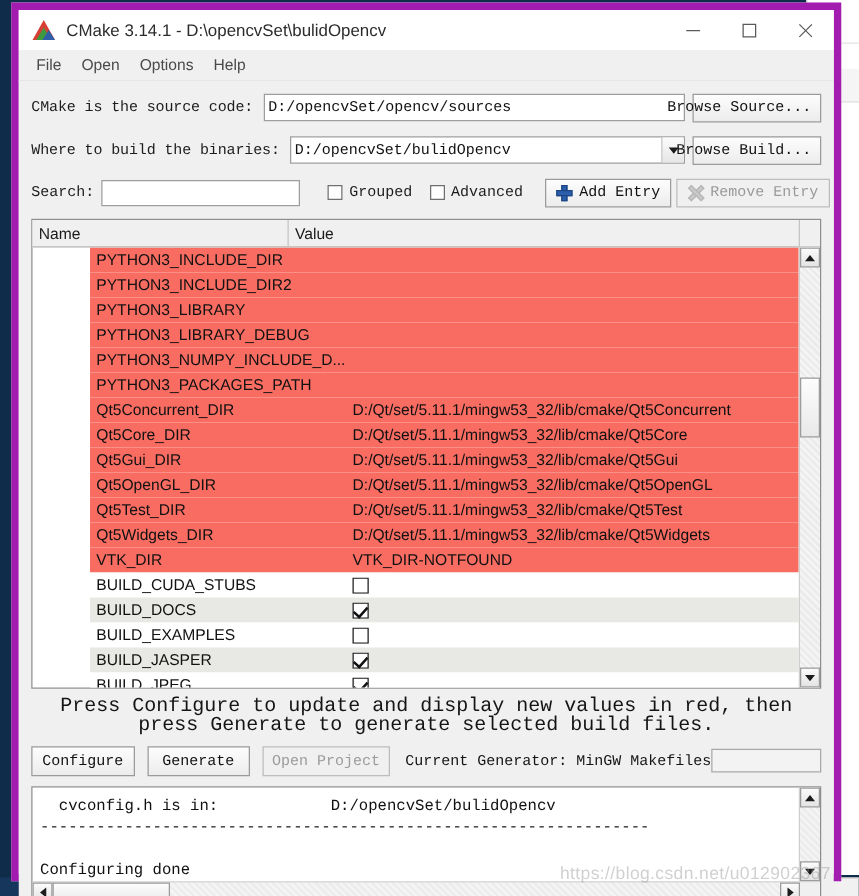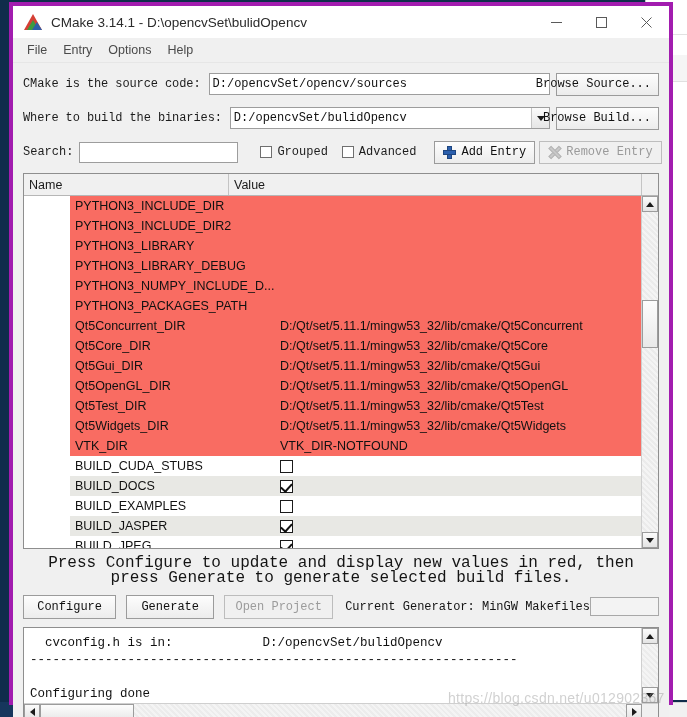--- a/index.html
+++ b/index.html
@@ -75,21 +75,21 @@
   }
 
   
   #cmake-window {
     position: absolute;
     left: 9px;
     top: 2px;
     width: 664px;
     height: 703px;
     background: #f0f0f0;
-    border: 4px solid #a21caf;
+    border: 6px solid #a21caf;
     box-sizing: border-box;
     display: flex;
     flex-direction: column;
   }
 
   
   .titlebar {
     height: 32px;
     background: #ffffff;
     display: flex;
@@ -482,21 +482,21 @@
   
   .action-row {
     display: flex;
     align-items: center;
     margin-top: 8px;
     height: 25px;
   }
   .btn-action {
     height: 24px;
     min-width: 82px;
-    padding: 0 22px;
+    padding: 0 10px;
     border: 1px solid #9b9b9b;
     background: linear-gradient(#fdfdfd,#ececec);
     font-family: "Liberation Mono", monospace;
     font-size: 12px;
     color: #111;
     display: flex;
     align-items: center;
     justify-content: center;
     margin-right: 10px;
     box-sizing: border-box;
@@ -647,21 +647,21 @@
         <svg width="13" height="13" viewBox="0 0 13 13">
             <line x1="1.5" y1="1.5" x2="11.5" y2="11.5" stroke="#5a5a5a" stroke-width="1"></line>
             <line x1="11.5" y1="1.5" x2="1.5" y2="11.5" stroke="#5a5a5a" stroke-width="1"></line>
           </svg>
       </div>
     </div>
   </div>
 
   <div class="menubar">
     <div class="menu-item">File</div>
-    <div class="menu-item">Entry</div>
+    <div class="menu-item">Open</div>
     <div class="menu-item">Options</div>
     <div class="menu-item">Help</div>
   </div>
 
   <div class="win-body">
 
     <div class="path-row">
       <div class="path-label">CMake is the source code:</div>
       <div class="path-input-wrap">
         <input class="path-input" value="D:/opencvSet/opencv/sources" style="">

